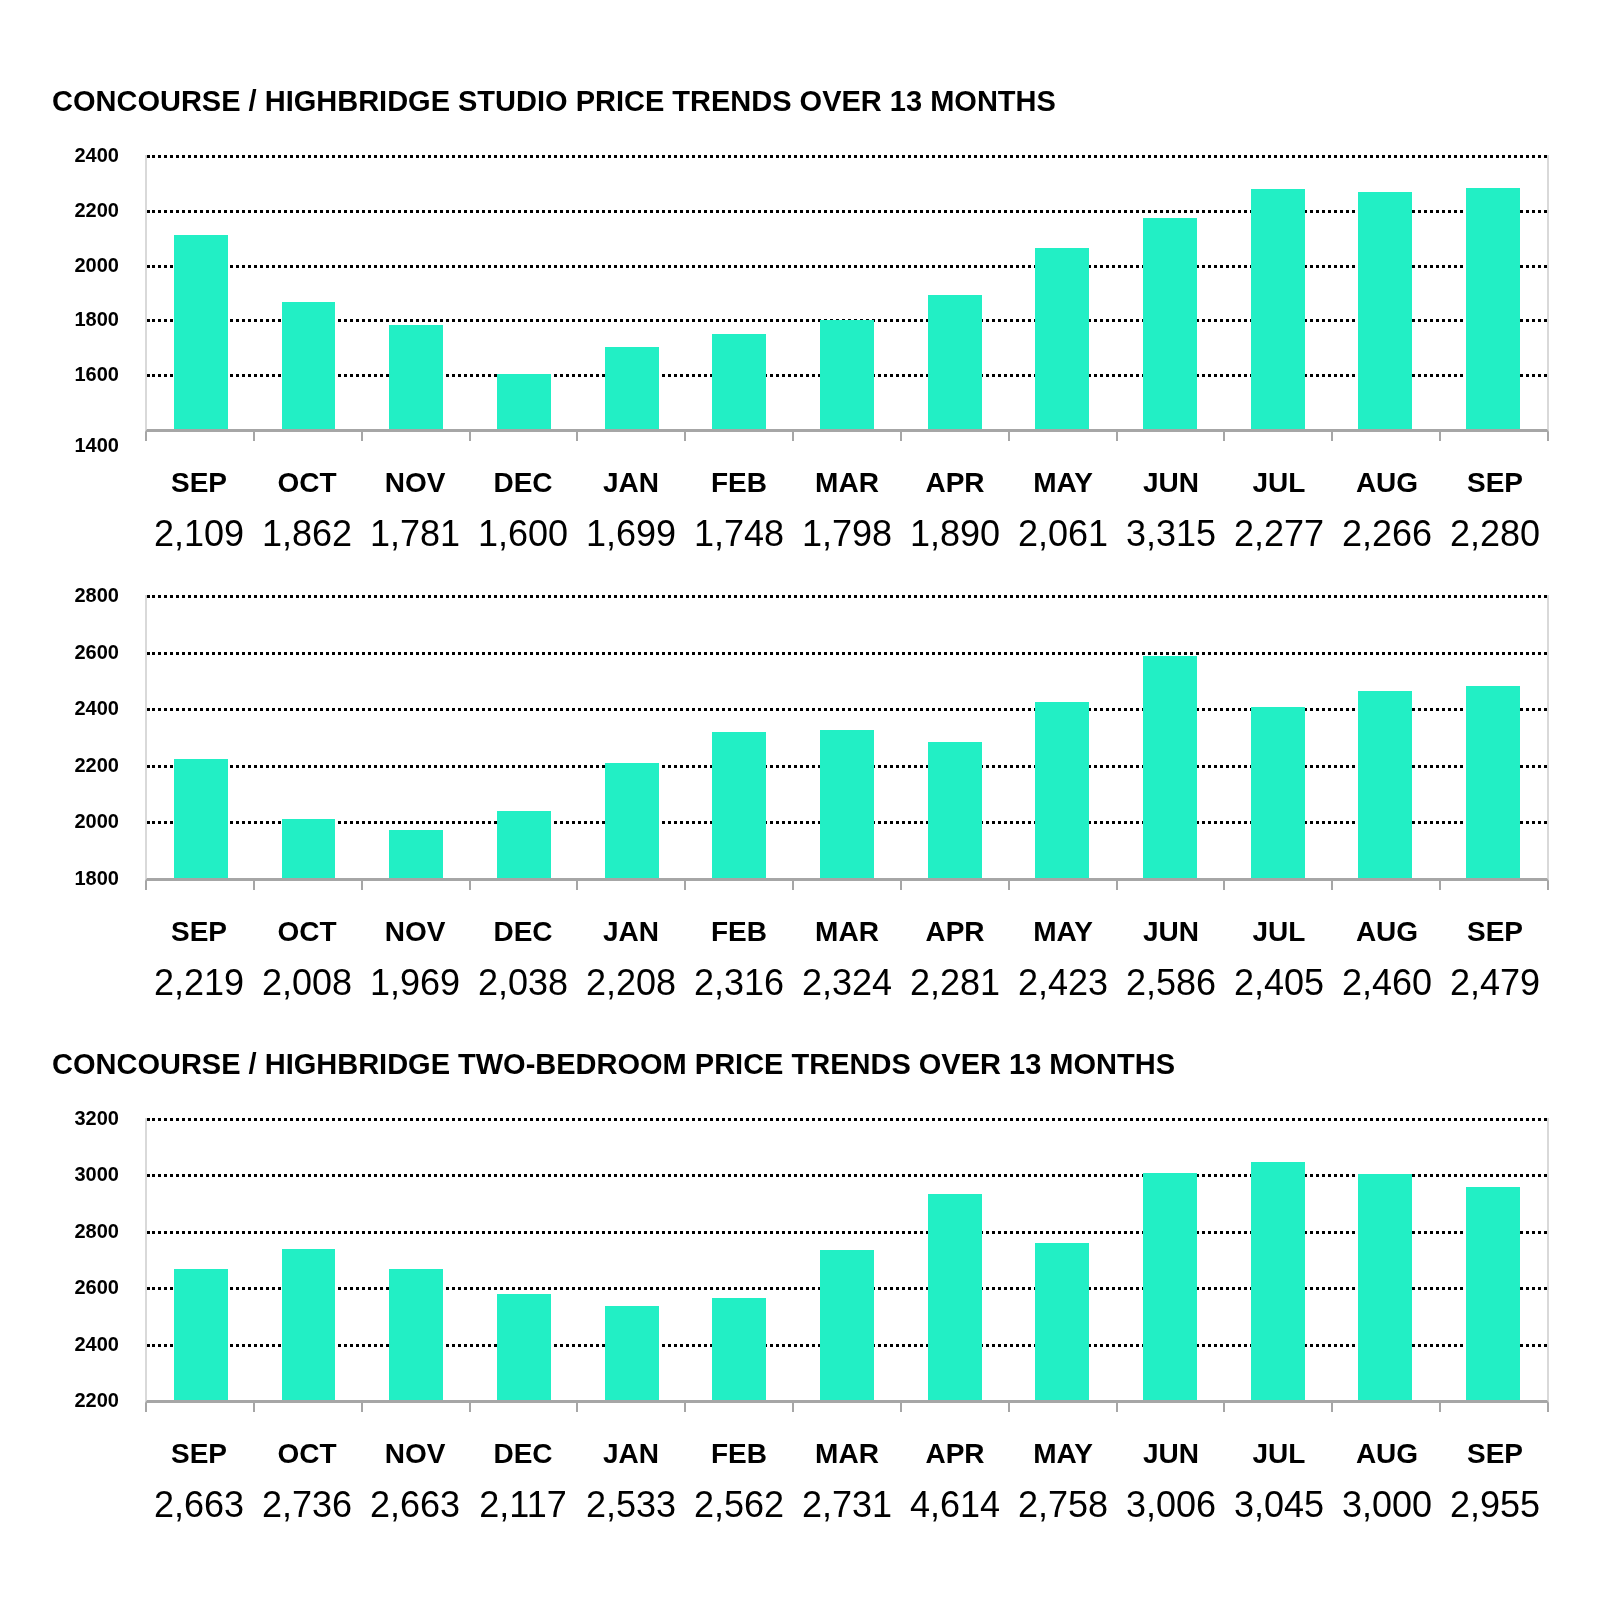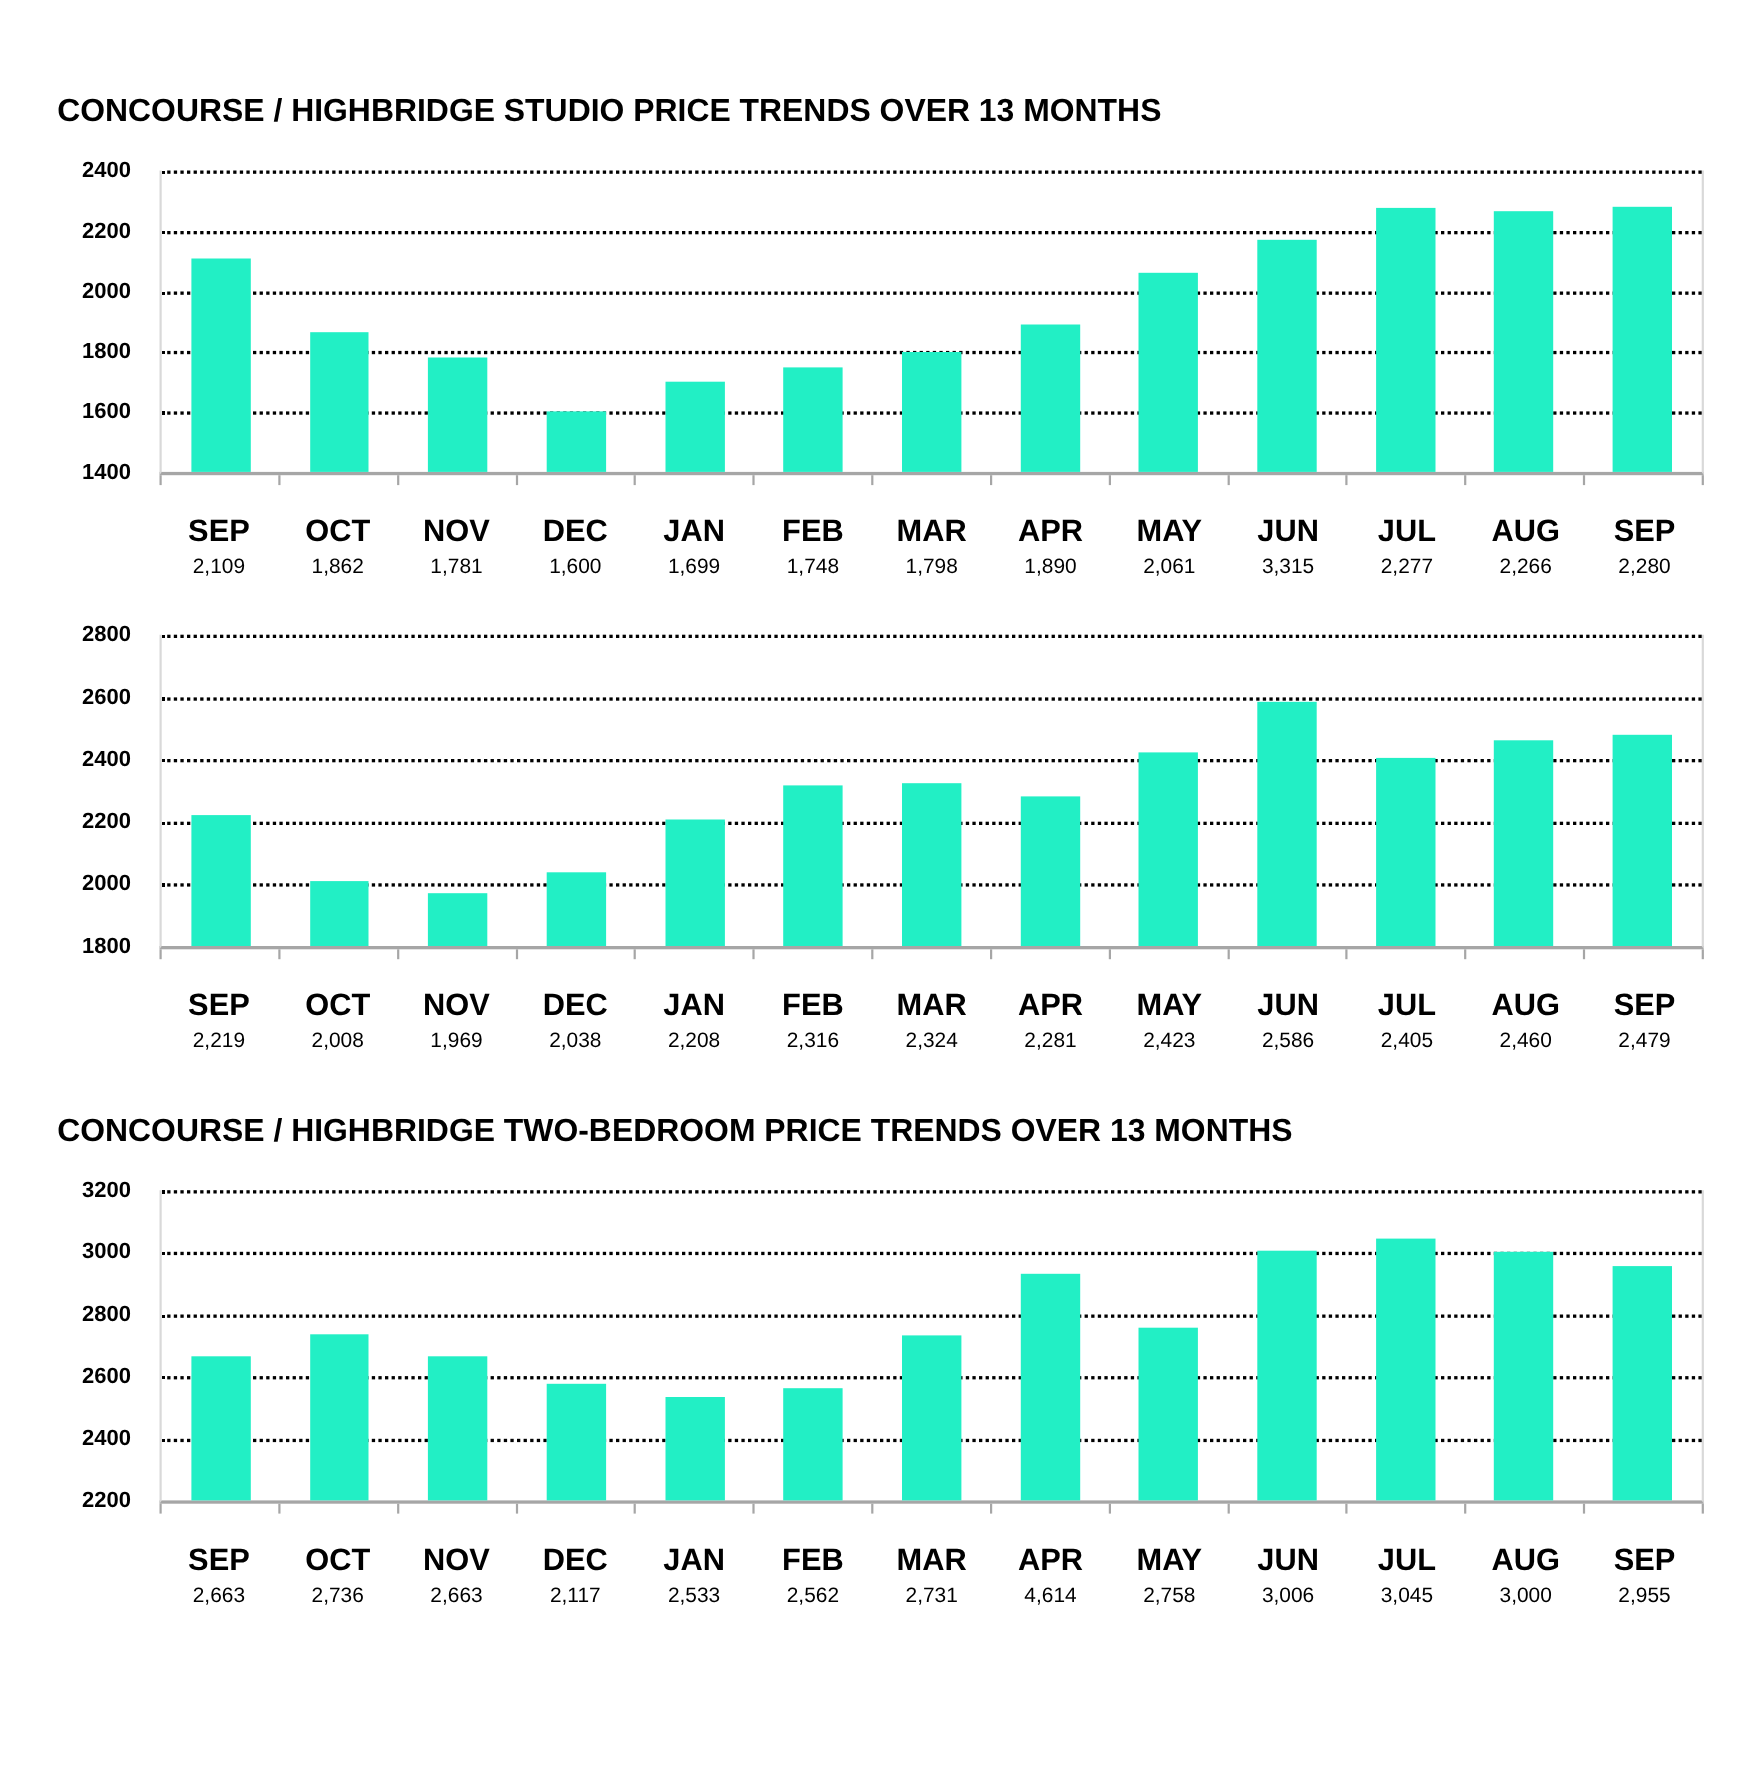--- a/index.html
+++ b/index.html
@@ -24,41 +24,41 @@
   }
   .bars { position: absolute; left: 0; top: 0; right: 0; bottom: 0; display: flex; }
   .slot { flex: 1; position: relative; }
   .bar { position: absolute; left: 25%; width: 50%; bottom: 0; }
   .ticks { display: flex; margin-left: 145px; width: 1404px; height: 9px; box-sizing: border-box; }
   .tick-slot { flex: 1; border-right: 2px solid #A6A6A6; box-sizing: border-box; }
   .tick-slot:first-child { border-left: 2px solid #A6A6A6; }
   .xlabels { display: flex; margin-left: 145px; width: 1404px; margin-top: 26px; align-items: center; }
   .xslot { flex: 1; text-align: center; }
   .month { font-size: 28px; font-weight: bold; line-height: 32px; }
-  .val { font-size: 19px; line-height: 30px; margin-top: 2px; }
+  .val { font-size: 36px; line-height: 30px; margin-top: 20px; }
 </style>
 </head>
 <body>
 
 <main>
 
   <section class="chart" style="margin-top:84px;">
     <h2 class="chart-title">CONCOURSE / HIGHBRIDGE STUDIO PRICE TRENDS OVER 13 MONTHS</h2>
     <div class="plot-wrap" style="height:277px;">
         <div class="gridline" style="top: 0px; border-top-color: rgb(0, 0, 0);"></div>
         <div class="gridline" style="top: 54.8px; border-top-color: rgb(0, 0, 0);"></div>
         <div class="gridline" style="top: 109.6px; border-top-color: rgb(0, 0, 0);"></div>
         <div class="gridline" style="top: 164.4px; border-top-color: rgb(0, 0, 0);"></div>
         <div class="gridline" style="top: 219.2px; border-top-color: rgb(0, 0, 0);"></div>
         <div class="ylabel" style="top: -14px;">2400</div>
         <div class="ylabel" style="top: 40.8px;">2200</div>
         <div class="ylabel" style="top: 95.6px;">2000</div>
         <div class="ylabel" style="top: 150.4px;">1800</div>
         <div class="ylabel" style="top: 205.2px;">1600</div>
-        <div class="ylabel" style="top: 260px;">1400</div>
+        <div class="ylabel" style="top: 276px;">1400</div>
         <div class="bars">
           <div class="slot">
             <div class="bar" style="height: 194.266px; background: rgb(34, 239, 197);"></div>
           </div>
           <div class="slot">
             <div class="bar" style="height: 126.588px; background: rgb(34, 239, 197);"></div>
           </div>
           <div class="slot">
             <div class="bar" style="height: 104.394px; background: rgb(34, 239, 197);"></div>
           </div>

